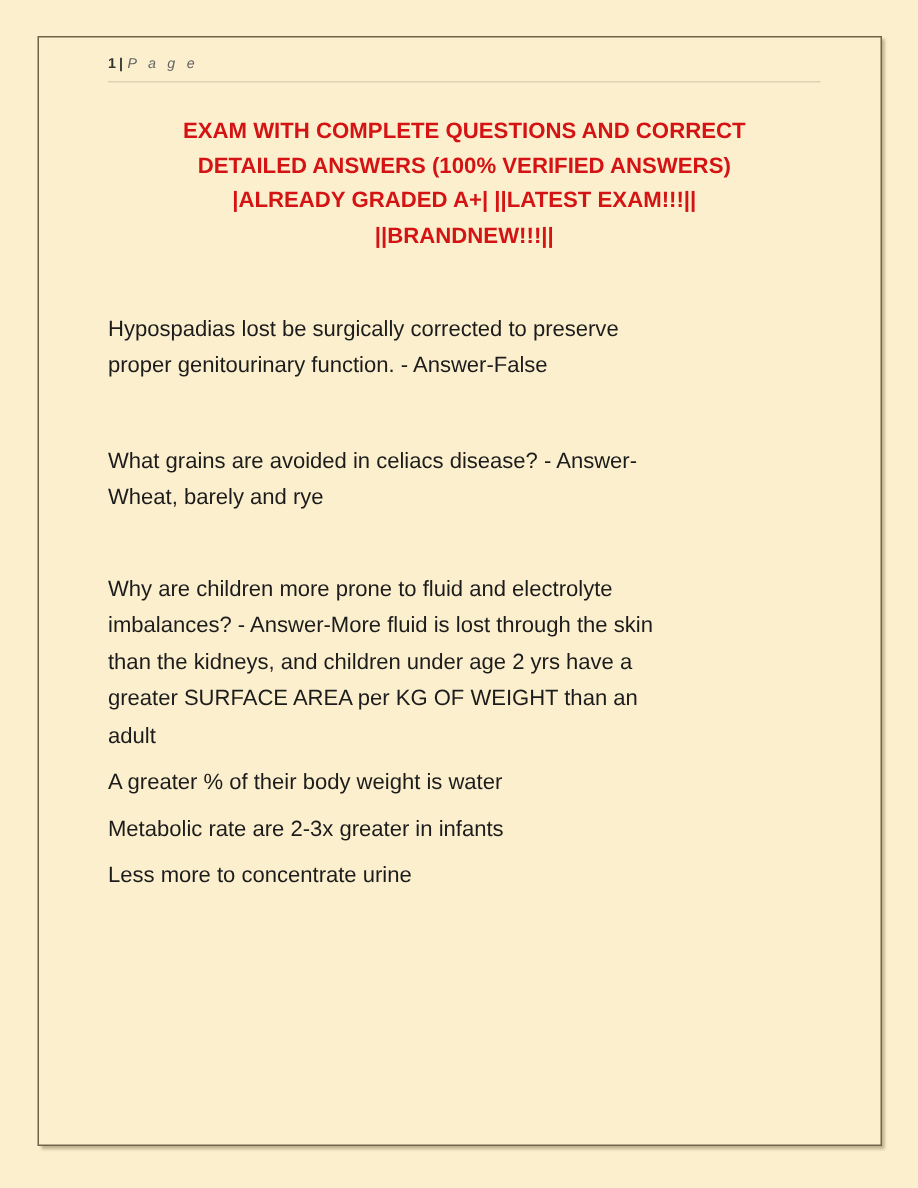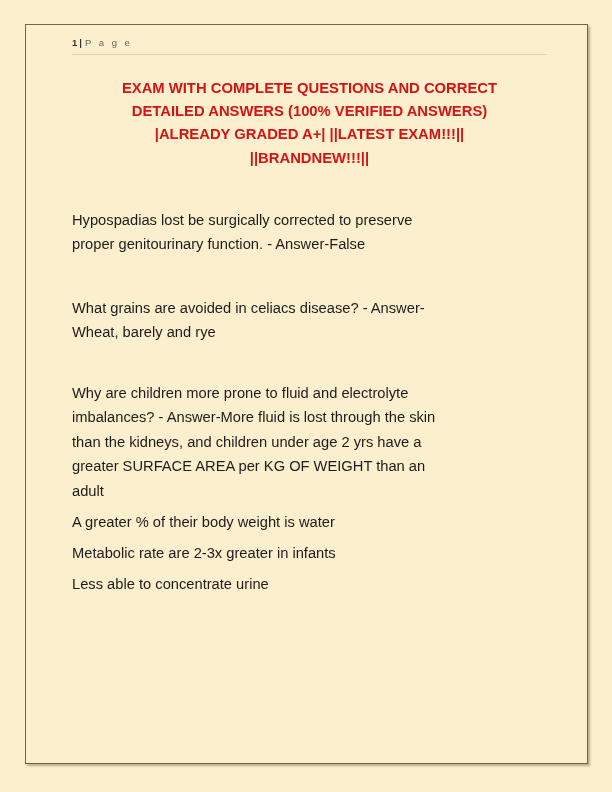--- a/index.html
+++ b/index.html
@@ -36,20 +36,21 @@
     color: #333333;
   }
   .page-header .pg-sep {
     font-weight: bold;
     color: #333333;
     margin: 0 3px 0 2px;
   }
   .page-header .pg-label {
     color: #636363;
     letter-spacing: 2.5px;
+    font-style: italic;
   }
   .doc-title {
     margin: 22px 0 38px 0;
     text-align: center;
     color: #d41414;
     font-weight: bold;
     font-size: 14.8px;
     line-height: 23.2px;
   }
   .doc-title .title-line {
@@ -104,17 +105,17 @@
 
     <div class="para gap-sm">
       <div class="line">A greater % of their body weight is water</div>
     </div>
 
     <div class="para gap-sm">
       <div class="line">Metabolic rate are 2-3x greater in infants</div>
     </div>
 
     <div class="para">
-      <div class="line">Less able to concentrate urine</div>
+      <div class="line">Less more to concentrate urine</div>
     </div>
 
   </div>
 </div>
 
 </body></html>

